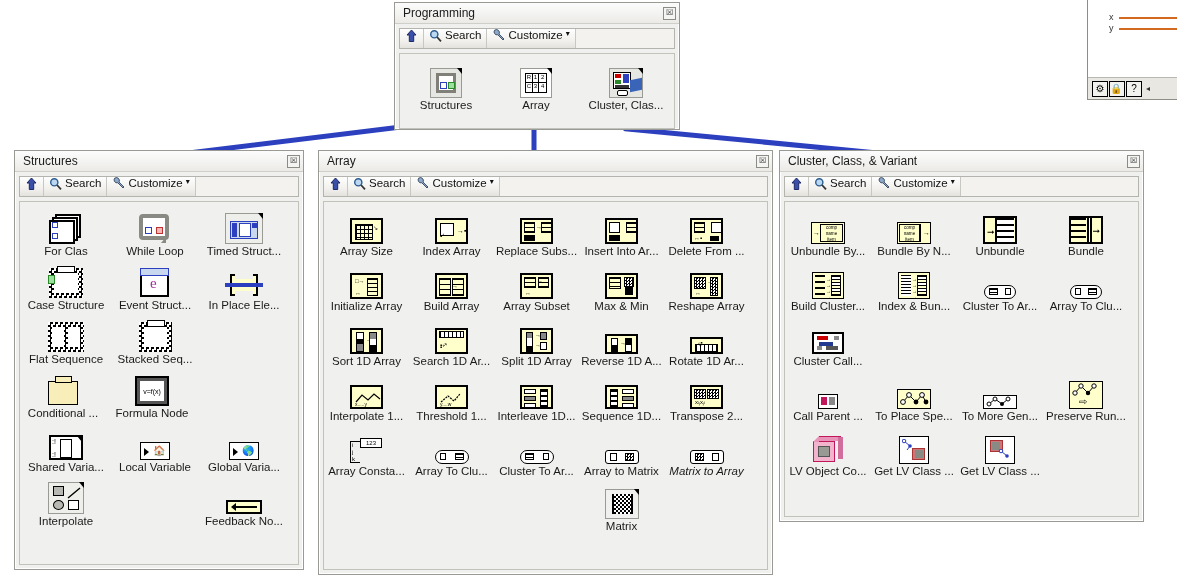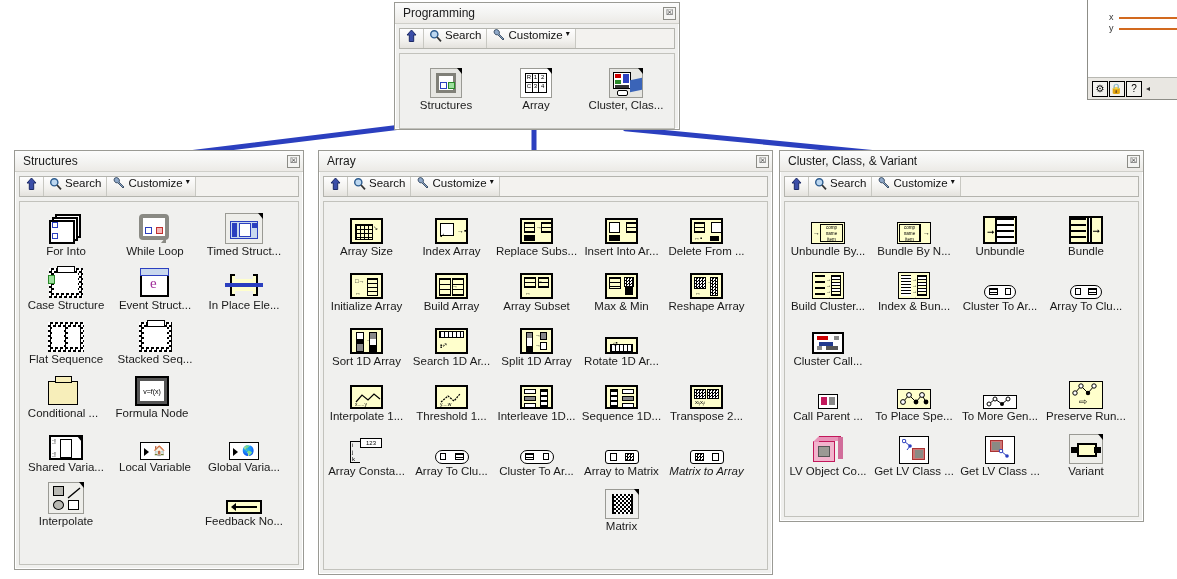--- a/index.html
+++ b/index.html
@@ -255,21 +255,21 @@
         <div class="cell" style="width:92px;">
           <div class="glyph">
             <div style="position:relative;width:34px;height:30px;">
               <div style="position:absolute;left:6px;top:0;width:26px;height:24px;background:#fff;border:2px solid #000;box-sizing:border-box;"></div>
               <div style="position:absolute;left:3px;top:3px;width:26px;height:24px;background:#fff;border:2px solid #000;box-sizing:border-box;"></div>
               <div style="position:absolute;left:0;top:6px;width:26px;height:24px;background:#fff;border:2px solid #000;box-sizing:border-box;"></div>
               <div style="position:absolute;left:3px;top:8px;width:6px;height:6px;border:1.5px solid #2b3fbf;box-sizing:border-box;"></div>
               <div style="position:absolute;left:3px;top:19px;width:6px;height:6px;border:1.5px solid #2b3fbf;box-sizing:border-box;"></div>
             </div>
           </div>
-          <div class="cap">For Into</div>
+          <div class="cap">For Clas</div>
         </div>
         <div class="cell" style="width:86px;">
           <div class="glyph">
             <div style="position:relative;width:32px;height:30px;">
               <div style="position:absolute;left:0;top:0;width:30px;height:26px;background:#fff;border:4px solid #8a8a84;border-radius:4px;box-sizing:border-box;"></div>
               <div style="position:absolute;left:6px;top:13px;width:7px;height:7px;border:1.5px solid #2b3fbf;box-sizing:border-box;"></div>
               <div style="position:absolute;left:17px;top:13px;width:7px;height:7px;border:1.5px solid #c03030;background:#f3b8b8;box-sizing:border-box;"></div>
               <div style="position:absolute;left:22px;top:23px;width:0;height:0;border-left:5px solid transparent;border-bottom:6px solid #8a8a84;"></div>
             </div>
           </div>
@@ -596,20 +596,30 @@
           <div class="glyph">
             <div class="ibox" style="width:33px;height:26px;">
               <div style="position:absolute;left:4px;top:2px;width:7px;height:20px;background:linear-gradient(#888 0 30%,#fff 30% 70%,#000 70% 100%);border:1px solid #000;box-sizing:border-box;"></div>
               <div style="position:absolute;left:13px;top:2px;font-size:6px;">→</div>
               <div style="position:absolute;right:4px;top:2px;width:7px;height:8px;background:#888;border:1px solid #000;box-sizing:border-box;"></div>
               <div style="position:absolute;left:13px;top:12px;font-size:6px;">→</div>
               <div style="position:absolute;right:4px;bottom:2px;width:7px;height:8px;background:#fff;border:1px solid #000;box-sizing:border-box;"></div>
             </div>
           </div>
           <div class="cap">Split 1D Array</div>
+        </div>
+        <div class="cell" style="width:85px;">
+          <div class="glyph">
+            <div class="ibox" style="width:33px;height:20px;">
+              <div style="position:absolute;left:4px;top:2px;width:7px;height:14px;background:linear-gradient(#fff 0 50%,#000 50% 100%);border:1px solid #000;box-sizing:border-box;"></div>
+              <div style="position:absolute;left:13px;top:4px;font-size:6px;">→</div>
+              <div style="position:absolute;right:4px;top:2px;width:7px;height:14px;background:linear-gradient(#000 0 50%,#fff 50% 100%);border:1px solid #000;box-sizing:border-box;"></div>
+            </div>
+          </div>
+          <div class="cap">Reverse 1D A...</div>
         </div>
         <div class="cell" style="width:85px;">
           <div class="glyph">
             <div class="ibox" style="width:33px;height:17px;">
               <div style="position:absolute;left:3px;top:5px;right:3px;height:8px;background:repeating-linear-gradient(90deg,#000 0 1px,#fff 1px 4px);border:1px solid #000;box-sizing:border-box;"></div>
               <div style="position:absolute;left:6px;top:1px;font-size:6px;">↺</div>
             </div>
           </div>
           <div class="cap">Rotate 1D Ar...</div>
         </div>
@@ -968,31 +978,20 @@
               <div style="position:absolute;left:6px;top:5px;width:8px;height:8px;background:#8a8a84;"></div>
               <svg width="14" height="12" style="position:absolute;right:2px;bottom:2px;">
                   <line x1="3" y1="2" x2="9" y2="7" stroke="#2b3fbf"></line>
                   <circle cx="3" cy="2" r="1.8" fill="#fff" stroke="#2b3fbf"></circle>
                   <circle cx="9" cy="7" r="1.8" fill="#2b3fbf"></circle>
                 </svg>
             </div>
           </div>
           <div class="cap">Get LV Class ...</div>
         </div>
-        <div class="cell" style="width:86px;">
-          <div class="glyph">
-            <div class="iplain" style="width:34px;height:30px;background:#eeeeea;">
-              <div style="position:absolute;left:7px;top:8px;width:20px;height:14px;background:#ffffcc;border:2px solid #000;box-sizing:border-box;"></div>
-              <div style="position:absolute;left:1px;top:12px;width:7px;height:6px;background:#000;"></div>
-              <div style="position:absolute;right:1px;top:12px;width:7px;height:6px;background:#000;"></div>
-              <div class="arrowtip"></div>
-            </div>
-          </div>
-          <div class="cap">Variant</div>
-        </div>
       </div>
     </div>
   </div>
 </div>
 
 <div class="tr-win" style="left:1087px;top:-4px;width:110px;height:104px;">
   <div class="tr-xy" style="left:21px;top:15px;">x</div>
   <div class="tr-xy" style="left:21px;top:26px;">y</div>
   <div class="tr-wire" style="left:31px;top:20px;width:70px;"></div>
   <div class="tr-wire" style="left:31px;top:31px;width:70px;"></div>

